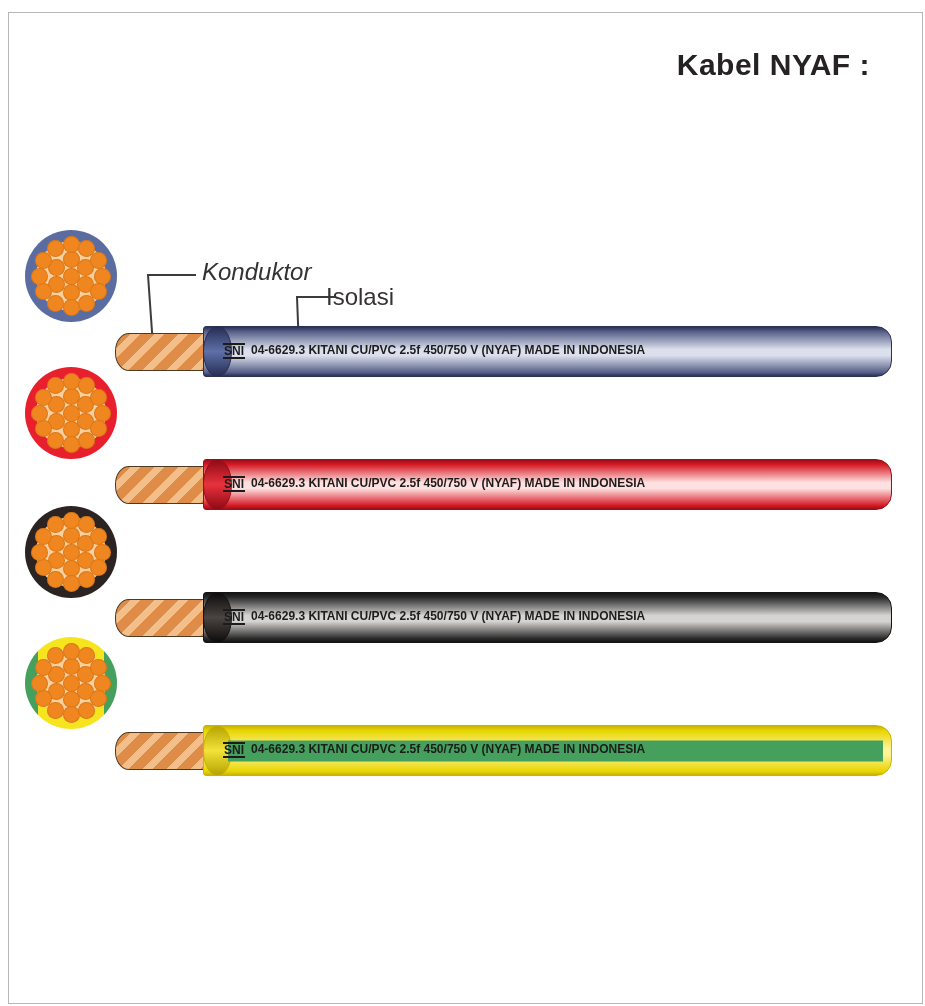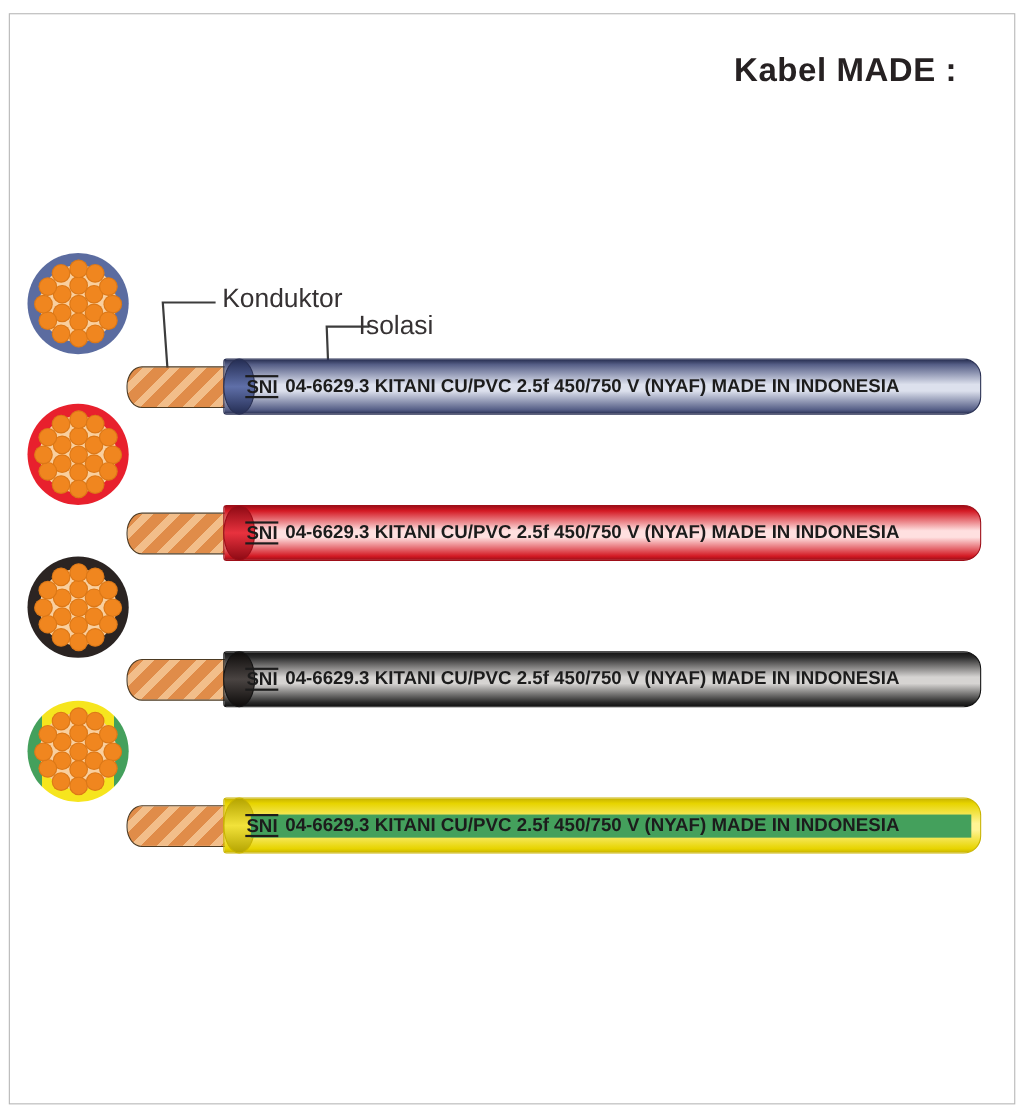--- a/index.html
+++ b/index.html
@@ -11,21 +11,21 @@
     position:absolute;left:8px;top:12px;right:2px;bottom:2px;
     border:1px solid #b7b7b7;pointer-events:none;
   }
   .title{
     position:absolute;top:48px;right:55px;
     font-size:30px;font-weight:bold;color:#262122;letter-spacing:.5px;
   }
   .callout{
     position:absolute;font-size:24px;color:#363233;
   }
-  .callout.konduktor{left:202px;top:258px;}
+  .callout.konduktor{left:202px;top:258px;font-style:italic;}
   .callout.isolasi{left:326px;top:283px;}
   .leaders{position:absolute;left:0;top:0;width:925px;height:1006px;pointer-events:none;}
 
   
   .cs{
     position:absolute;left:25px;width:92px;height:92px;border-radius:50%;
     background:var(--ins);
   }
   .cs .core{
     position:absolute;left:11px;top:11px;width:70px;height:70px;border-radius:50%;
@@ -61,34 +61,34 @@
     background:linear-gradient(180deg,var(--capd) 0%,var(--capm) 50%,var(--capd) 100%);
     z-index:3;
   }
   .stripe{
     display:none;position:absolute;left:24px;right:8px;top:50%;height:21px;
     transform:translateY(-50%);z-index:4;
   }
   .marking{
     position:absolute;left:0;top:0;right:0;bottom:0;z-index:5;
     padding-left:19px;line-height:47px;white-space:nowrap;
-    font-size:17px;font-weight:bold;color:#1c1c1c;
+    font-size:12px;font-weight:bold;color:#1c1c1c;
   }
   .sni{
     display:inline-block;line-height:1.02;vertical-align:-1px;
     border-top:2px solid currentColor;border-bottom:2px solid currentColor;
     padding:0 1px;margin-right:6px;
   }
 </style>
 </head>
 <body>
 
 <div class="frame"></div>
 
-<div class="title">Kabel MADE :</div>
+<div class="title">Kabel NYAF :</div>
 
 <svg class="leaders" viewBox="0 0 925 1006">
   <polyline points="196,275 148,275 154,360" fill="none" stroke="#3c3c3c" stroke-width="2"></polyline>
   <polyline points="336,297 297,297 299,348" fill="none" stroke="#3c3c3c" stroke-width="2"></polyline>
 </svg>
 
 <div class="callout konduktor">Konduktor</div>
 <div class="callout isolasi">Isolasi</div>
 
 <div class="cs r1" style="--ins: #5B6CA0; --edge: #555E86; --mid: #DCE0ED; --capd: #252E54; --capm: #5F6FA8; --outline: #2A3154; --corebg: #F9CF9E; --strand: #F0861F;">

